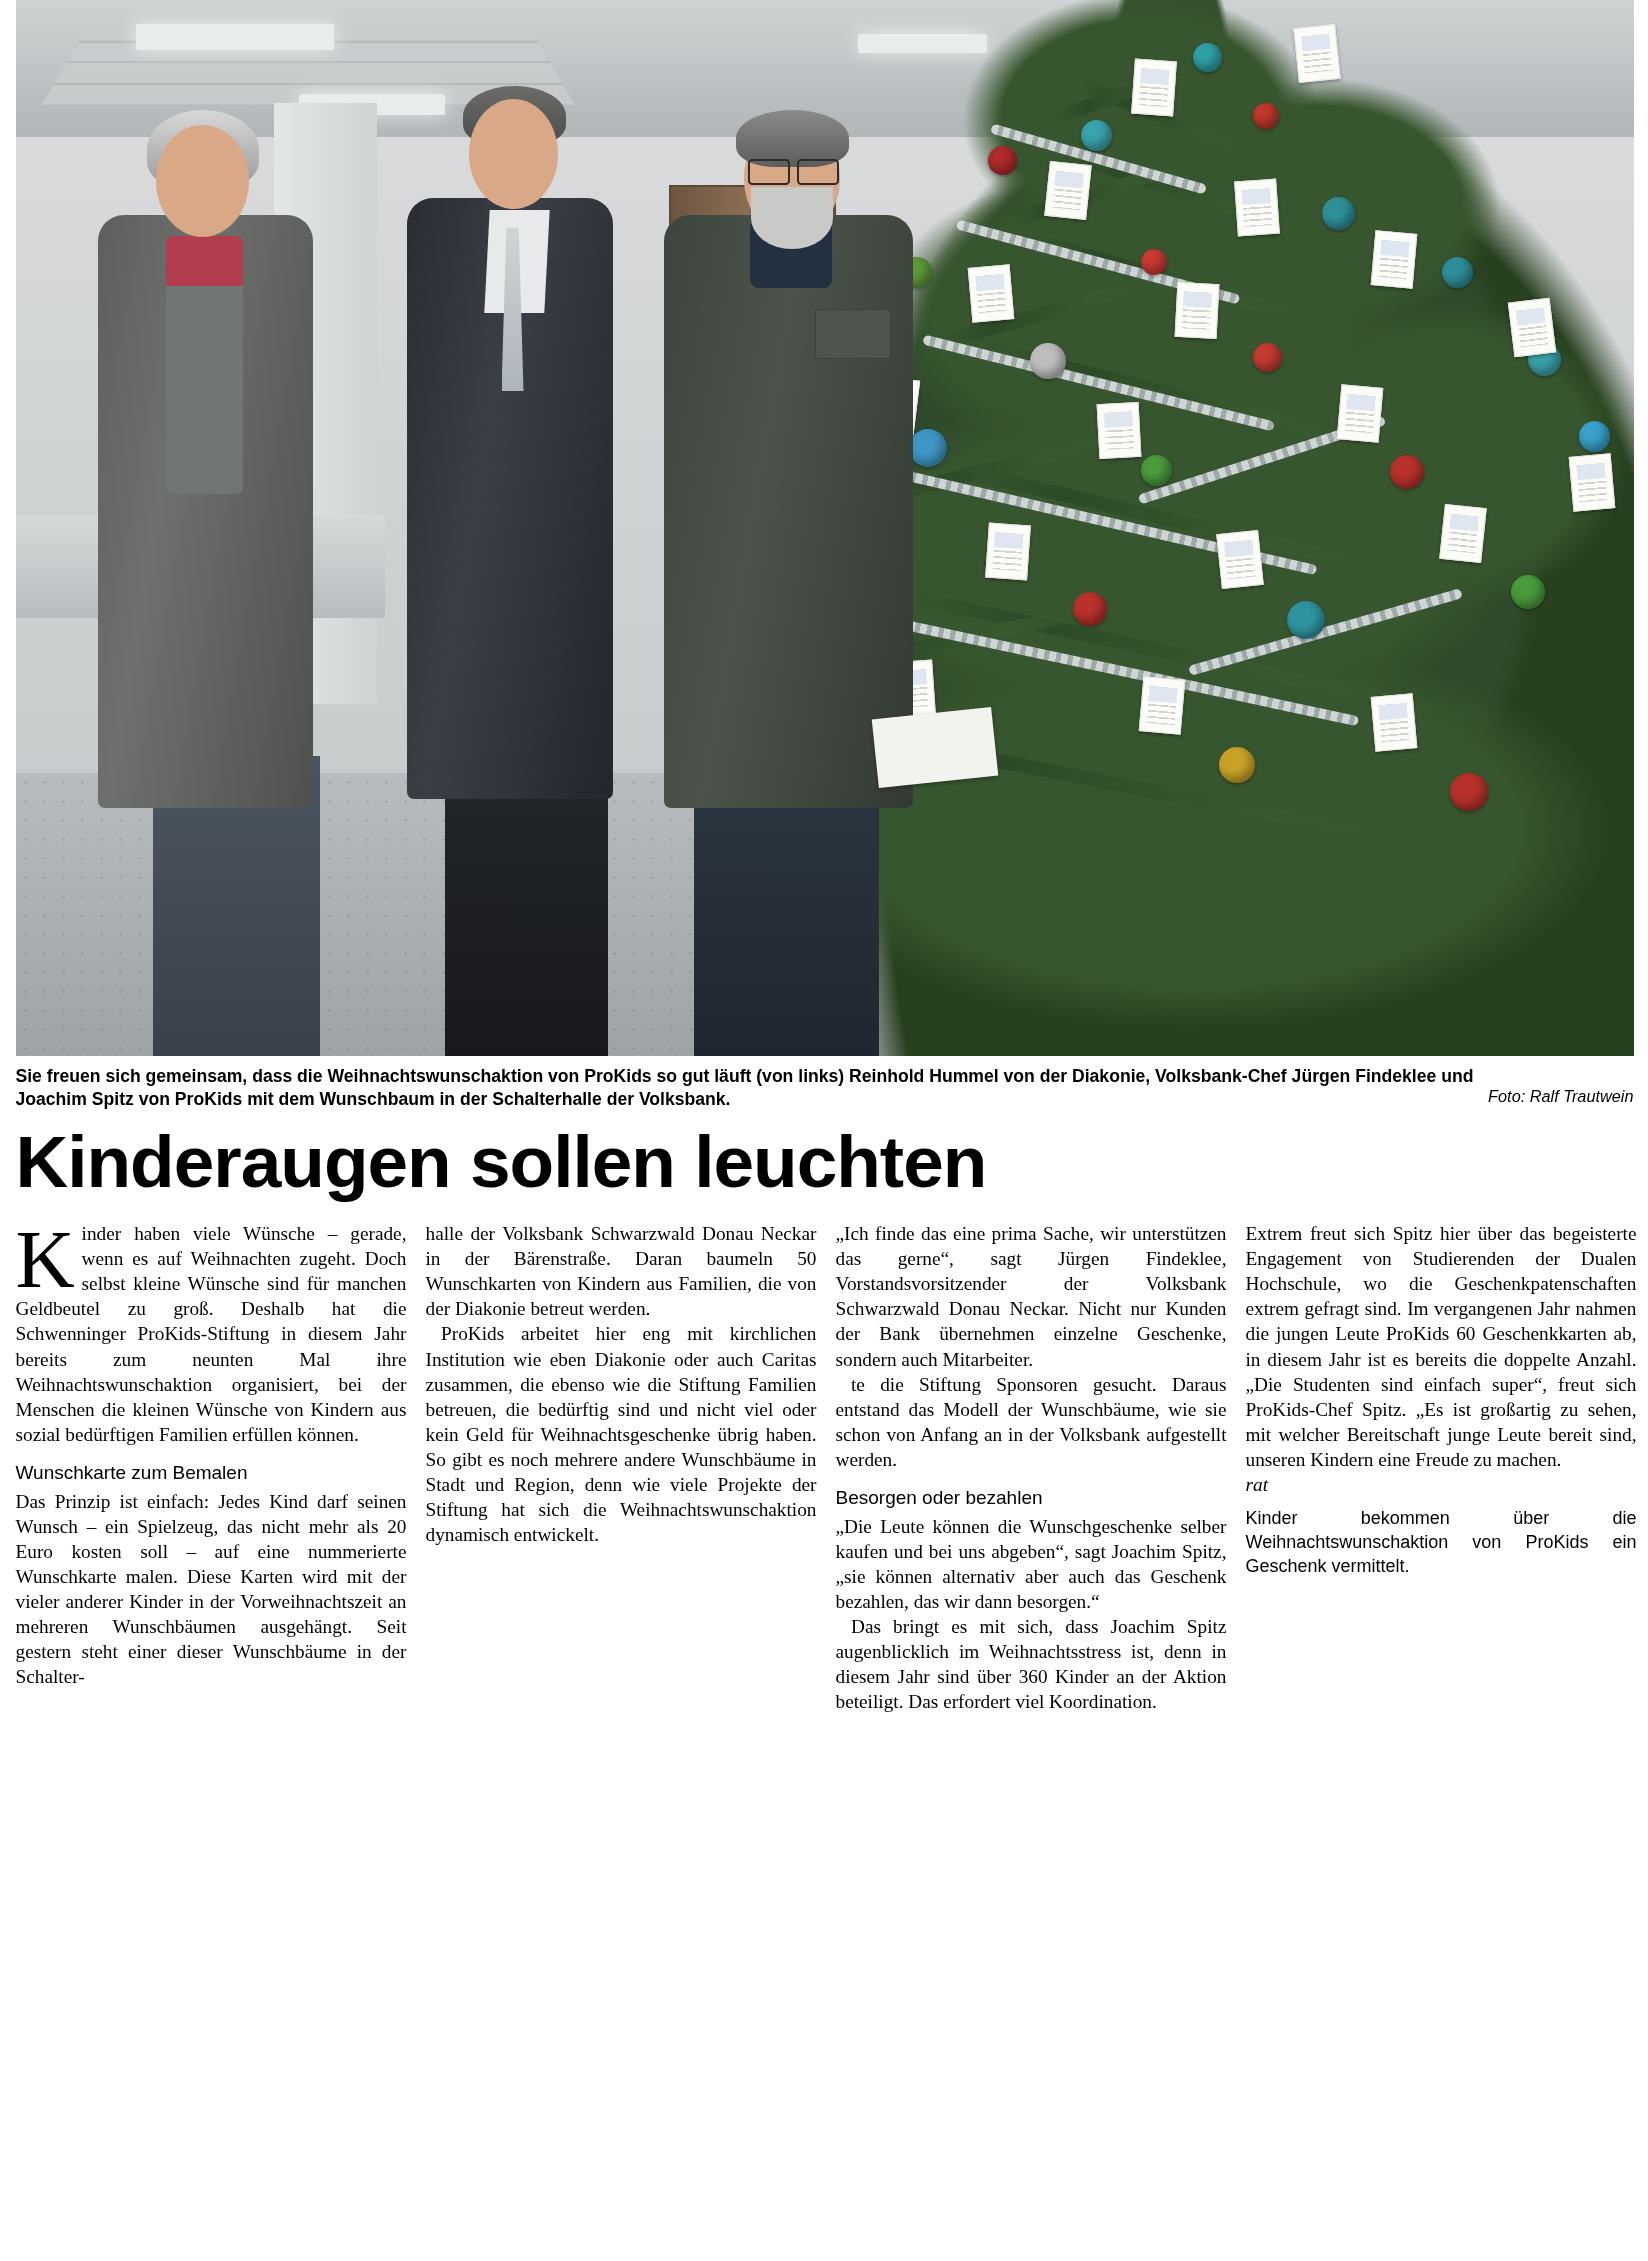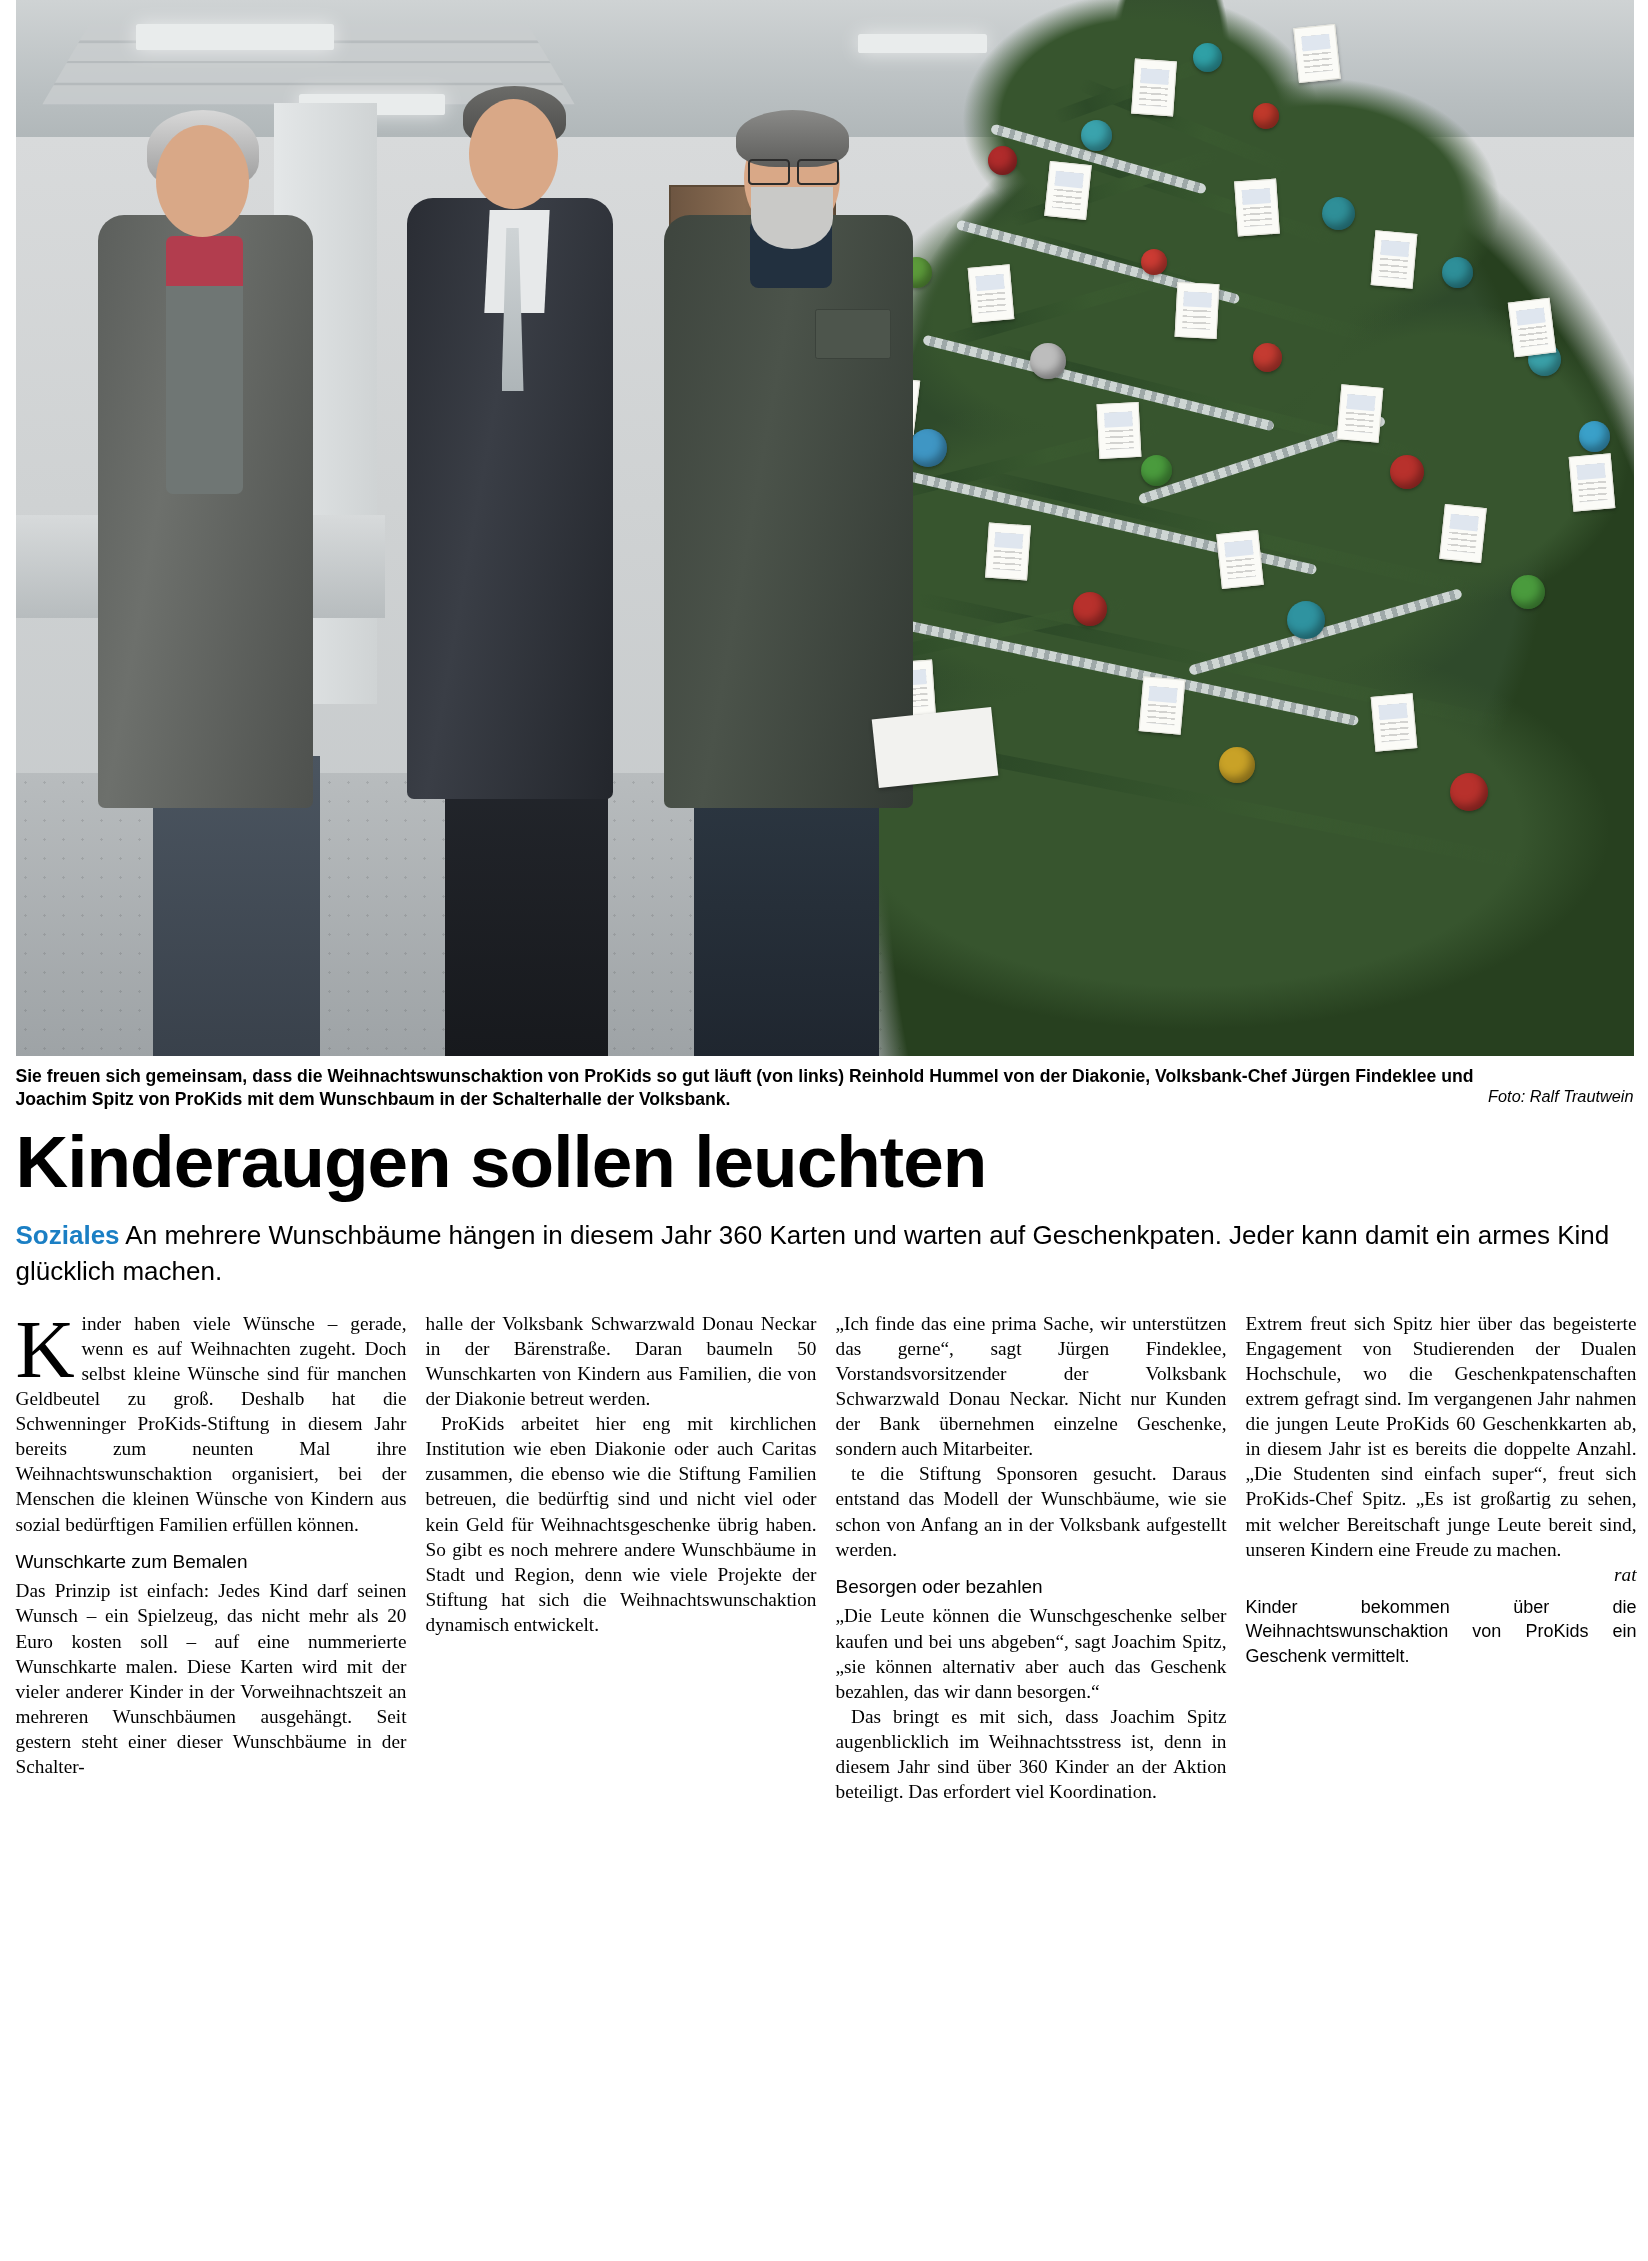--- a/index.html
+++ b/index.html
@@ -221,21 +221,21 @@
     font-weight: 400; font-size: 19px; margin: 13.7px 0 3.4px 0;
   }
   .dropcap-para:first-letter {
     float: left;
     font-family: "Liberation Serif", serif;
     font-size: 82px;
     line-height: 0.78;
     padding: 6.9px 6.9px 0 0;
     font-weight: 400;
   }
-  .rat { text-align: right; font-style: italic; }
+  .rat { text-align: left; font-style: italic; }
 
   
   .bignum {
     font-family: "Liberation Sans", sans-serif;
     font-size: 101px; font-weight: 400; color: #5fa8d8; line-height: 1;
     margin-top: 34px;
   }
   .bignum-cap {
     font-family: "Liberation Sans", sans-serif;
     font-size: 18px; line-height: 1.34; margin-top: 8.6px;
@@ -364,23 +364,20 @@
     </div>
   </div>
 
   <div class="caption">
     <div class="caption-text">Sie freuen sich gemeinsam, dass die Weihnachtswunschaktion von ProKids so gut läuft (von links) Reinhold Hummel von der Diakonie, Volksbank-Chef Jürgen Findeklee und Joachim Spitz von ProKids mit dem Wunschbaum in der Schalterhalle der Volksbank.</div>
     <div class="caption-credit">Foto: Ralf Trautwein</div>
   </div>
 
   <h1 class="headline">Kinderaugen sollen leuchten</h1>
 
-  <div class="lead">
-    <span class="kicker">Soziales</span><span> An mehrere Wunschbäume hängen in diesem Jahr 360 Karten und warten auf Geschenkpaten. Jeder kann damit ein armes Kind glücklich machen.</span>
-  </div>
 
   <div class="cols">
 
     <div class="col">
       <p class="dropcap-para">Kinder haben viele Wünsche – gerade, wenn es auf Weihnachten zugeht. Doch selbst kleine Wünsche sind für manchen Geldbeutel zu groß. Deshalb hat die Schwenninger ProKids-Stiftung in diesem Jahr bereits zum neunten Mal ihre Weihnachtswunschaktion organisiert, bei der Menschen die kleinen Wünsche von Kindern aus sozial bedürftigen Familien erfüllen können.</p>
       <div class="subhead">Wunschkarte zum Bemalen</div>
       <p>Das Prinzip ist einfach: Jedes Kind darf seinen Wunsch – ein Spielzeug, das nicht mehr als 20 Euro kosten soll – auf eine nummerierte Wunschkarte malen. Diese Karten wird mit der vieler anderer Kinder in der Vorweihnachtszeit an mehreren Wunschbäumen ausgehängt. Seit gestern steht einer dieser Wunschbäume in der Schalter-</p>
     </div>
 
     <div class="col">

